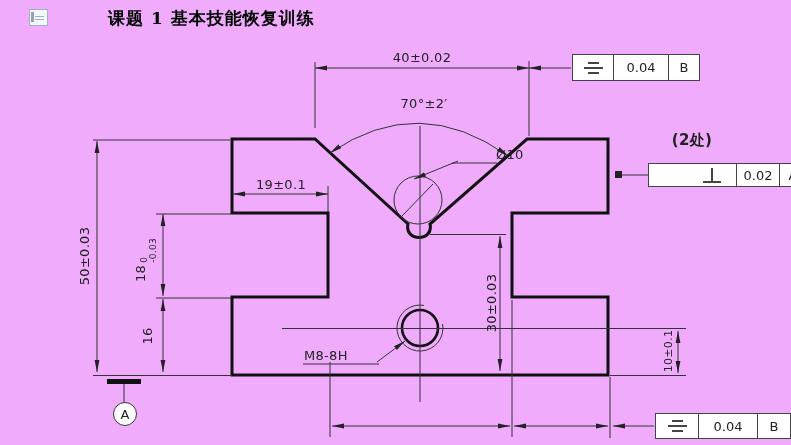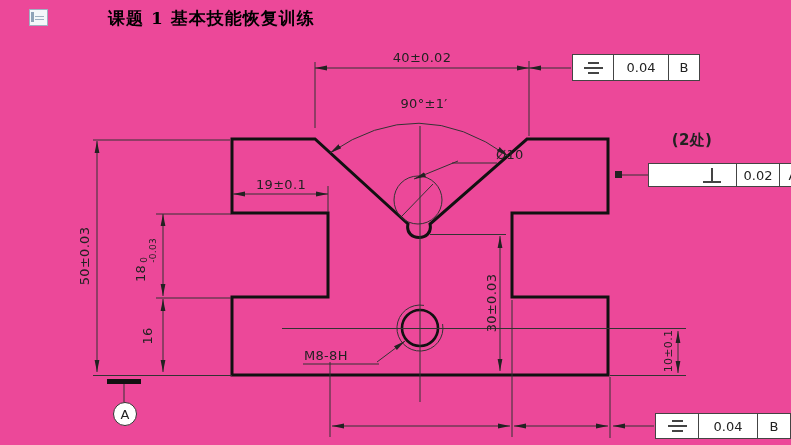--- a/index.html
+++ b/index.html
@@ -1,16 +1,16 @@
 <!DOCTYPE html>
 <html><head>
 <meta charset="utf-8">
 <style>
   html,body{margin:0;padding:0;background:#fff;}
-  #canvas{position:relative;width:791px;height:445px;background:#ec4899;overflow:hidden;
+  #canvas{position:relative;width:791px;height:445px;background:#f0abfc;overflow:hidden;
           font-family:"DejaVu Sans",sans-serif;}
   #draw{position:absolute;left:0;top:0;}
   .txt{position:absolute;font:13px "DejaVu Sans",sans-serif;color:#222;white-space:nowrap;letter-spacing:.3px;}
   .ctr{transform:translate(-50%,-50%);}
   .rot{transform:translate(-50%,-50%) rotate(-90deg);}
   .title{position:absolute;left:108px;top:7px;font:bold 17px "DejaVu Serif","Liberation Serif",serif;
          color:#000;letter-spacing:1px;white-space:nowrap;}
   .doc-icon{position:absolute;left:29px;top:9px;width:17px;height:15px;border:1px solid #9fb0c2;background:#f4f7fa;}
   .doc-icon i{position:absolute;left:5px;height:1px;background:#9fb0c2;}
   .doc-icon i:nth-child(1){top:3px;width:9px;}
@@ -111,21 +111,21 @@
       <line x1="622" y1="175" x2="648" y2="175"></line>
       <line x1="654" y1="426" x2="613" y2="426" marker-end="url(#ae)"></line>
     </g>
     <rect x="615" y="171" width="7" height="7" fill="#222"></rect>
 
     <rect x="107" y="379" width="34" height="5" fill="#111"></rect>
     <line x1="124" y1="384" x2="124" y2="402" stroke="#333" stroke-width="1"></line>
   </svg>
 
   <div class="txt ctr" style="left:422px;top:57px;">40±0.02</div>
-  <div class="txt ctr" style="left:424px;top:103px;">90°±1′</div>
+  <div class="txt ctr" style="left:424px;top:103px;">70°±2′</div>
   <div class="txt" style="left:452px;top:147px;margin-left:44px;">Ø10</div>
   <div class="txt ctr" style="left:281px;top:184px;">19±0.1</div>
   <div class="txt rot" style="left:84px;top:256px;">50±0.03</div>
   <div class="txt rot" style="left:146px;top:260px;">
     <span>18</span><span class="stack">
         <span>0</span>
         <span>-0.03</span>
       </span>
   </div>
   <div class="txt rot" style="left:147px;top:336px;">16</div>

